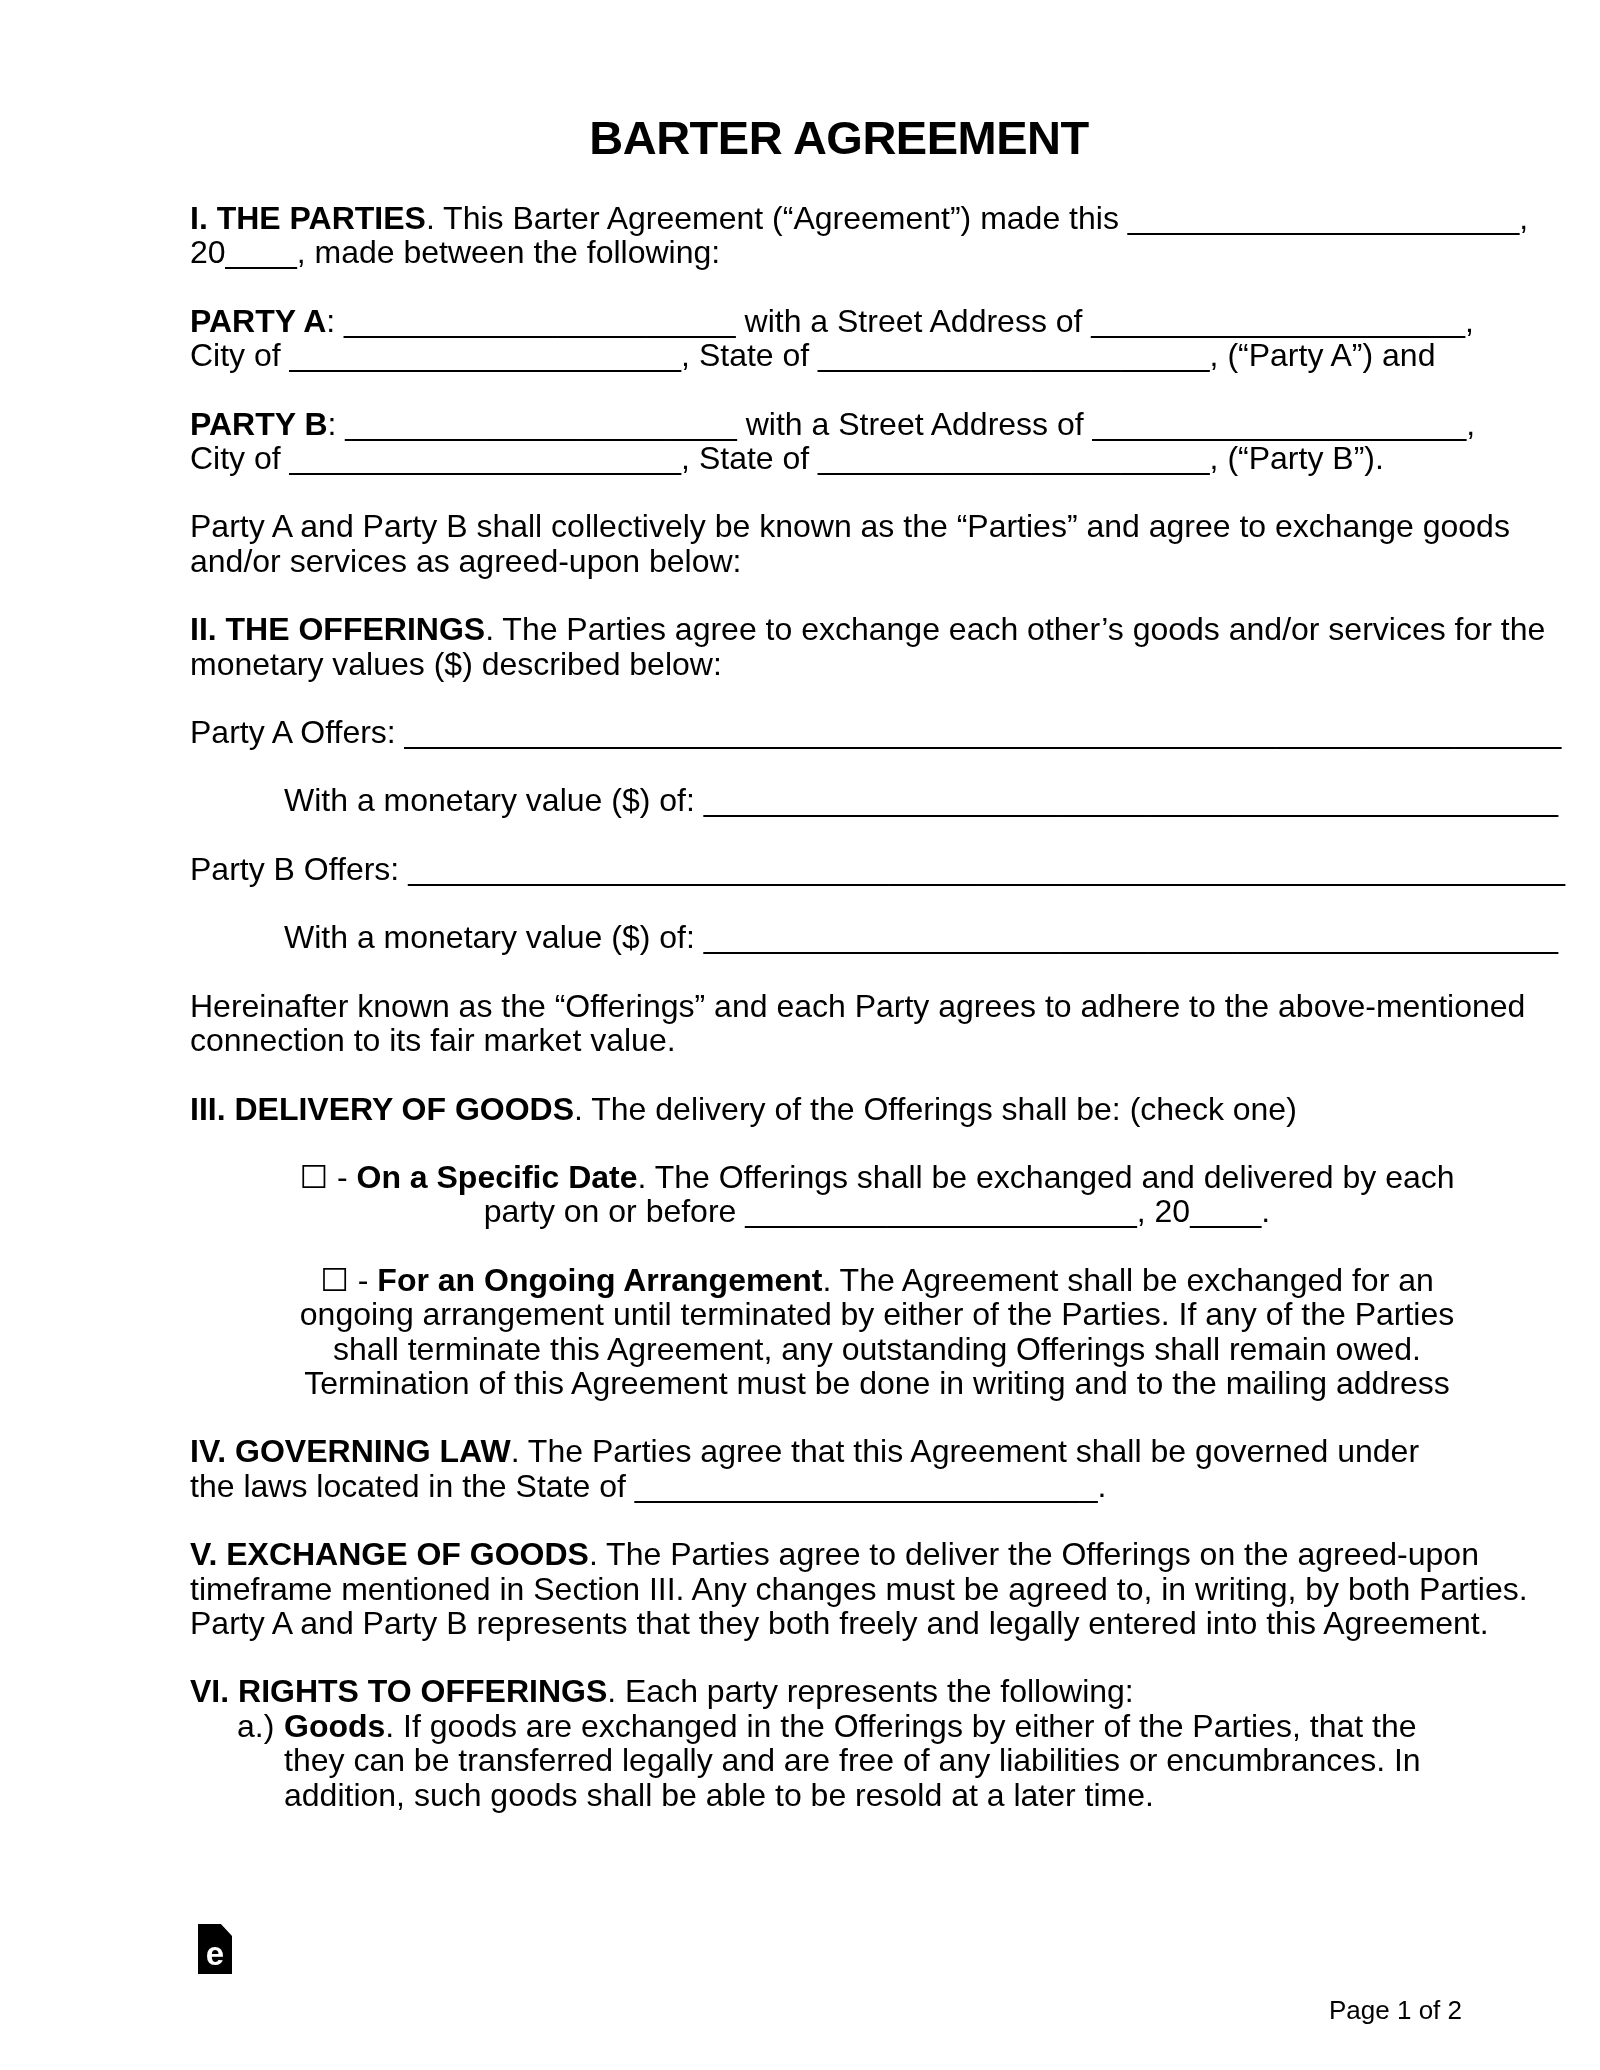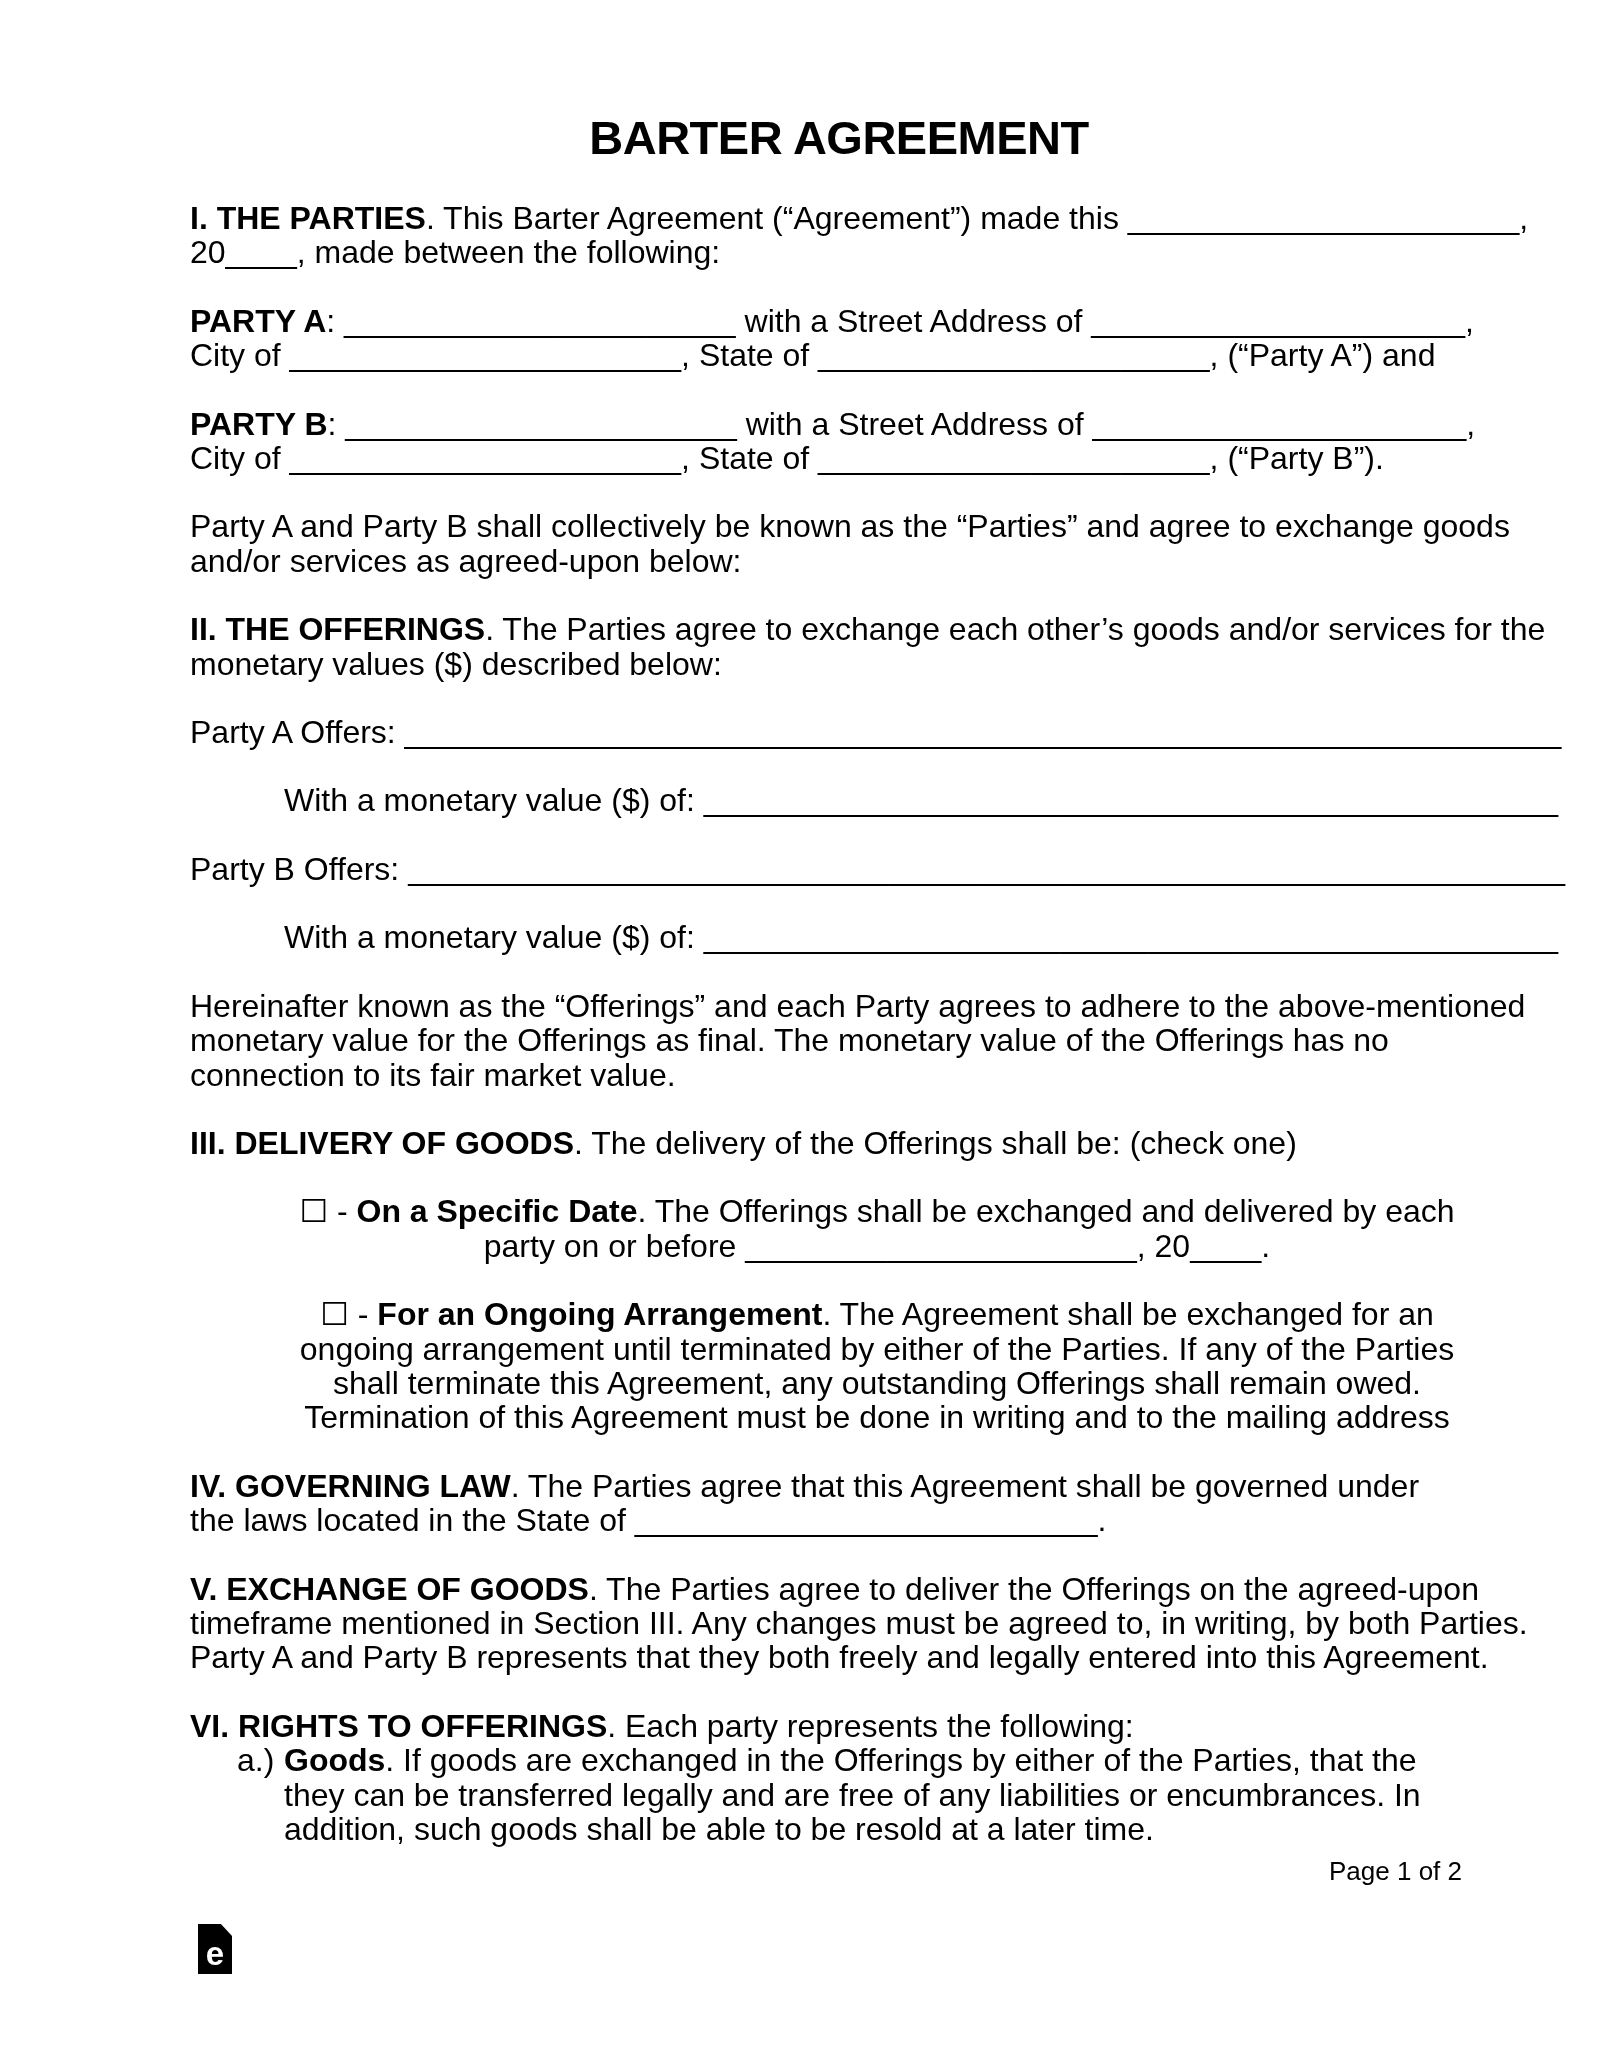--- a/index.html
+++ b/index.html
@@ -17,21 +17,21 @@
   .line{white-space:pre;}
   .b{font-weight:bold;}
   .u{letter-spacing:0;}
   .cbx{font-family:"DejaVu Sans",sans-serif;}
   .logo{position:absolute;left:198px;top:1924px;width:34px;height:50px;background:#000;
         clip-path:polygon(0 0,23px 0,34px 12px,34px 50px,0 50px);}
   .logo .fold{position:absolute;top:0;right:0;width:0;height:0;
         border-top:11px solid #fff;border-left:11px solid transparent;}
   .logo .e{position:absolute;left:0;right:0;top:8px;bottom:0;display:flex;align-items:center;justify-content:center;
         color:#fff;font-weight:bold;font-size:33px;line-height:33px;}
-  .page-num{position:absolute;top:1855px;right:138px;font-size:26px;line-height:32px;}
+  .page-num{position:absolute;top:1994px;right:138px;font-size:26px;line-height:32px;}
 </style>
 </head>
 <body>
 
 <div class="page">
   <div class="content">
     <div class="doc-title">BARTER AGREEMENT</div>
 
     <div class="para mt0">
         <div class="line"><span class="b">I. THE PARTIES</span><span>. This Barter Agreement (“Agreement”) made this </span><span class="u">______________________</span><span>,</span></div>
@@ -60,21 +60,20 @@
         <div class="line"><span>With a monetary value ($) of: </span><span class="u">________________________________________________</span></div>
       </div>
     <div class="para">
         <div class="line"><span>Party B Offers: </span><span class="u">_________________________________________________________________</span></div>
       </div>
     <div class="para tab">
         <div class="line"><span>With a monetary value ($) of: </span><span class="u">________________________________________________</span></div>
       </div>
     <div class="para">
         <div class="line"><span>Hereinafter known as the “Offerings” and each Party agrees to adhere to the above-mentioned</span></div>
-        <div class="line"><span>monetary value for the Offerings as final. The monetary value of the Offerings has no</span></div>
         <div class="line"><span>connection to its fair market value.</span></div>
       </div>
     <div class="para">
         <div class="line"><span class="b">III. DELIVERY OF GOODS</span><span>. The delivery of the Offerings shall be: (check one)</span></div>
       </div>
     <div class="para cb">
         <div class="line"><span class="cbx">☐</span><span> - </span><span class="b">On a Specific Date</span><span>. The Offerings shall be exchanged and delivered by each</span></div>
         <div class="line"><span>party on or before </span><span class="u">______________________</span><span>, 20</span><span class="u">____</span><span>.</span></div>
       </div>
     <div class="para cb">

